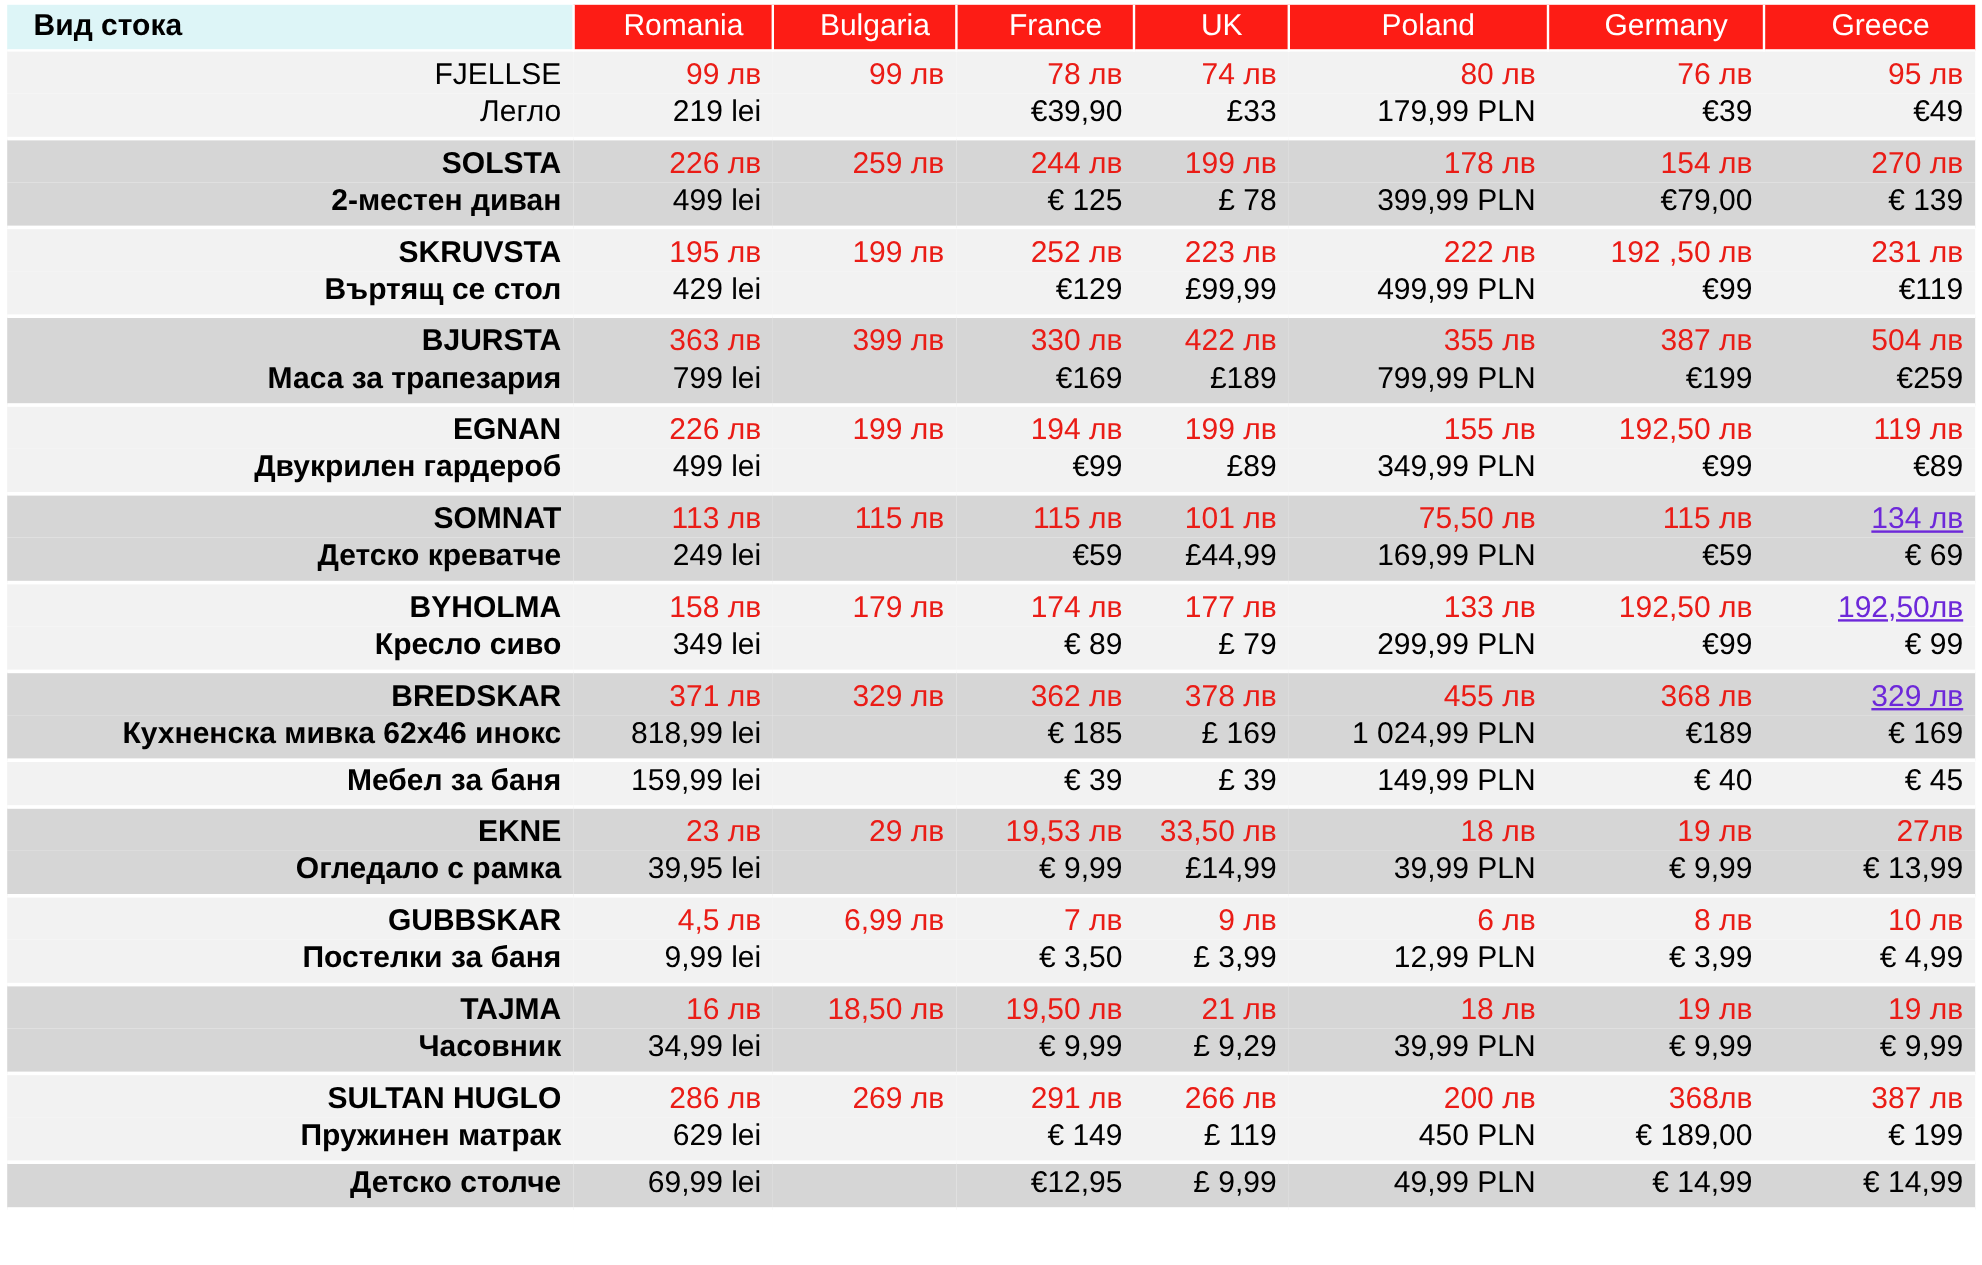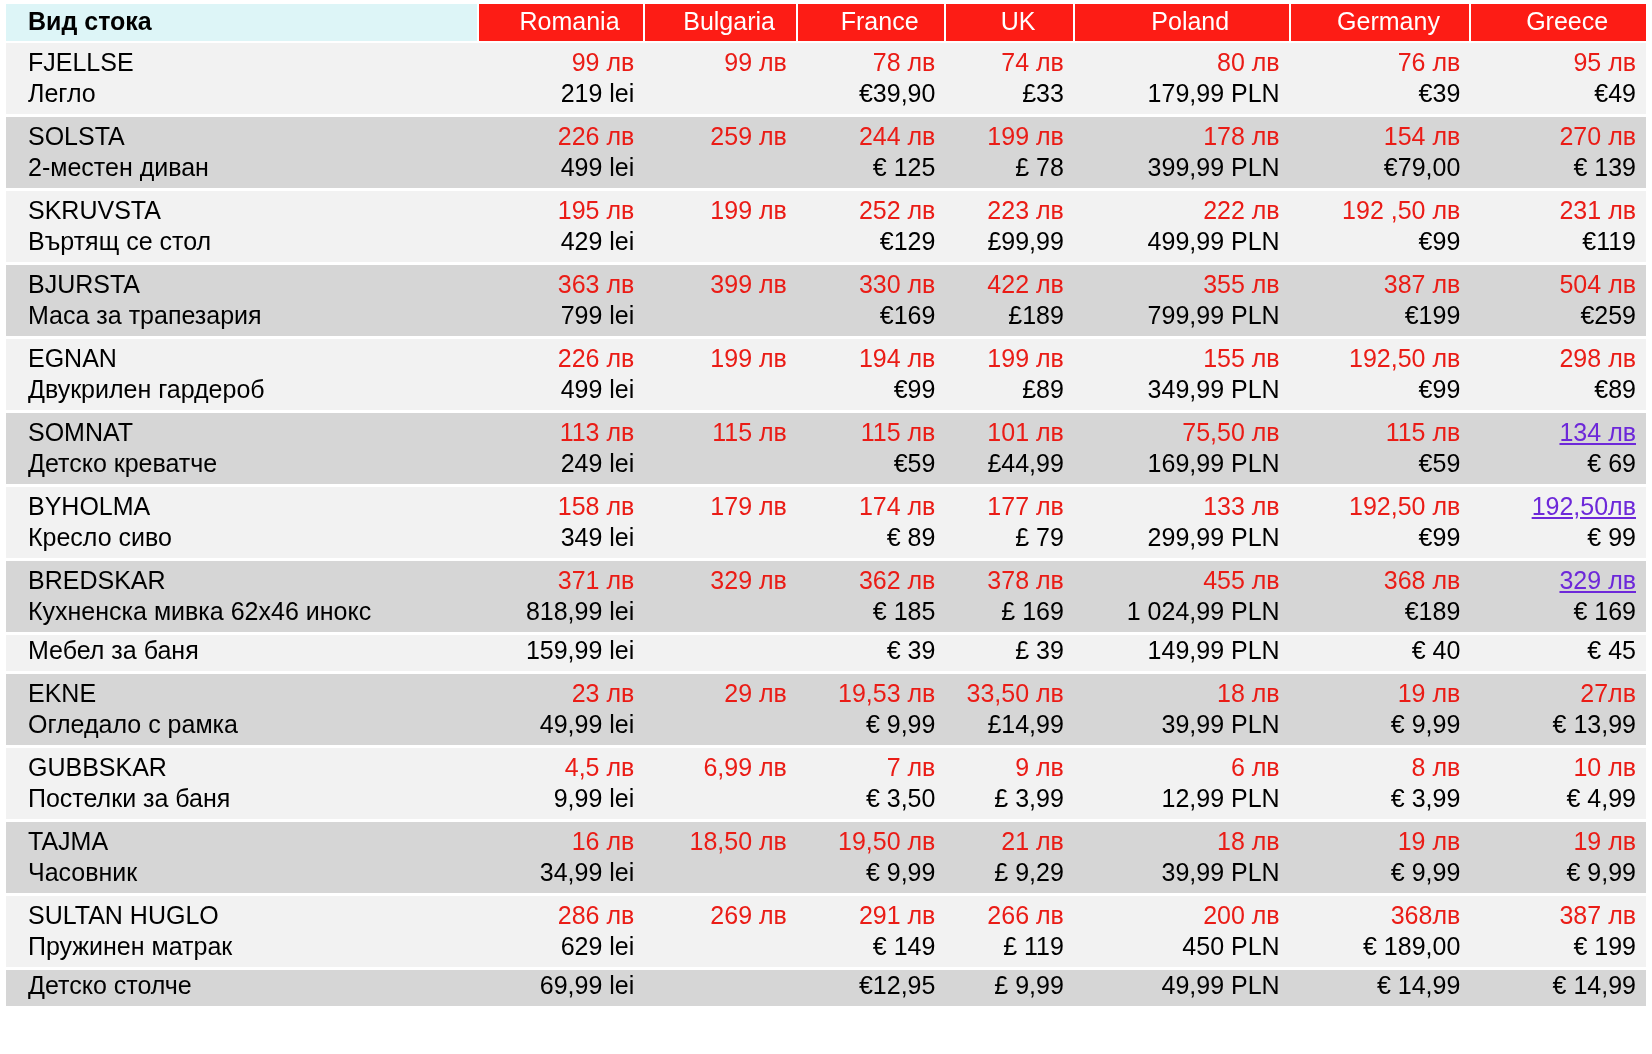--- a/index.html
+++ b/index.html
@@ -54,25 +54,25 @@
   tbody td {
     padding: 1px 10px 1px 10px;
     font-size: 25px;
     vertical-align: middle;
     white-space: nowrap;
   }
   tbody tr.row-shade td { background: #d6d6d6; }
   tbody tr.row-plain td { background: #f2f2f2; }
 
   td.name {
-    text-align: left;
+    text-align: right;
     padding-left: 22px;
     color: #000000;
   }
-  td.name.bold { font-weight: normal; }
+  td.name.bold { font-weight: bold; }
   td.price { text-align: right; color: #ea1c16; }
   td.price.black { color: #6d28d9; text-decoration: underline; }
   td.sub { text-align: right; color: #000000; }
 
   tr.top-row td { padding-top: 5px; }
   tr.bottom-row td {
     padding-bottom: 6px;
     border-bottom: 3px solid #ffffff;
   }
   tbody tr.top-row td.name,
@@ -186,21 +186,21 @@
         <td class="sub">€259</td>
       </tr>
       <tr class="row-plain top-row">
         <td class="name bold">EGNAN</td>
         <td class="price">226 лв</td>
         <td class="price">199 лв</td>
         <td class="price">194 лв</td>
         <td class="price">199 лв</td>
         <td class="price">155 лв</td>
         <td class="price">192,50 лв</td>
-        <td class="price">298 лв</td>
+        <td class="price">119 лв</td>
       </tr>
       <tr class="row-plain bottom-row">
         <td class="name bold">Двукрилен гардероб</td>
         <td class="sub">499 lei</td>
         <td class="sub"></td>
         <td class="sub">€99</td>
         <td class="sub">£89</td>
         <td class="sub">349,99 PLN</td>
         <td class="sub">€99</td>
         <td class="sub">€89</td>
@@ -280,21 +280,21 @@
         <td class="price">23 лв</td>
         <td class="price">29 лв</td>
         <td class="price">19,53 лв</td>
         <td class="price">33,50 лв</td>
         <td class="price">18 лв</td>
         <td class="price">19 лв</td>
         <td class="price">27лв</td>
       </tr>
       <tr class="row-shade bottom-row">
         <td class="name bold">Огледало с рамка</td>
-        <td class="sub">49,99 lei</td>
+        <td class="sub">39,95 lei</td>
         <td class="sub"></td>
         <td class="sub">€ 9,99</td>
         <td class="sub">£14,99</td>
         <td class="sub">39,99 PLN</td>
         <td class="sub">€ 9,99</td>
         <td class="sub">€ 13,99</td>
       </tr>
       <tr class="row-plain top-row">
         <td class="name bold">GUBBSKAR</td>
         <td class="price">4,5 лв</td>

